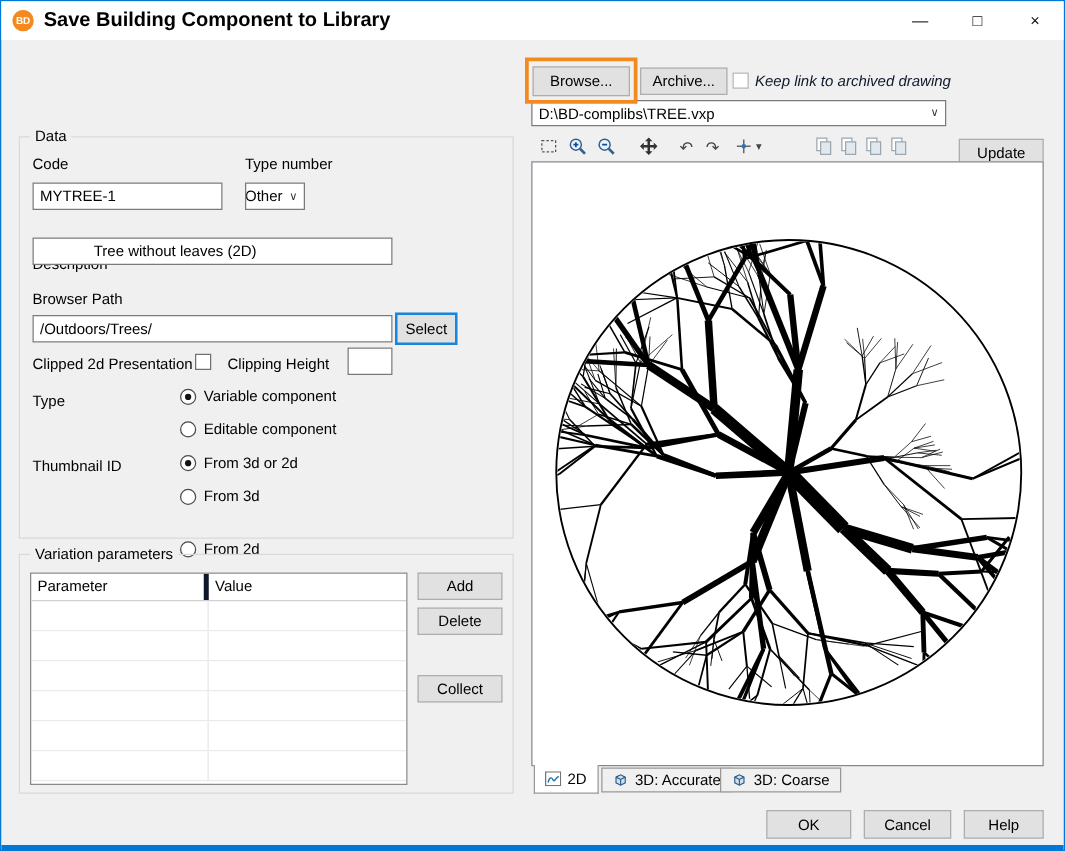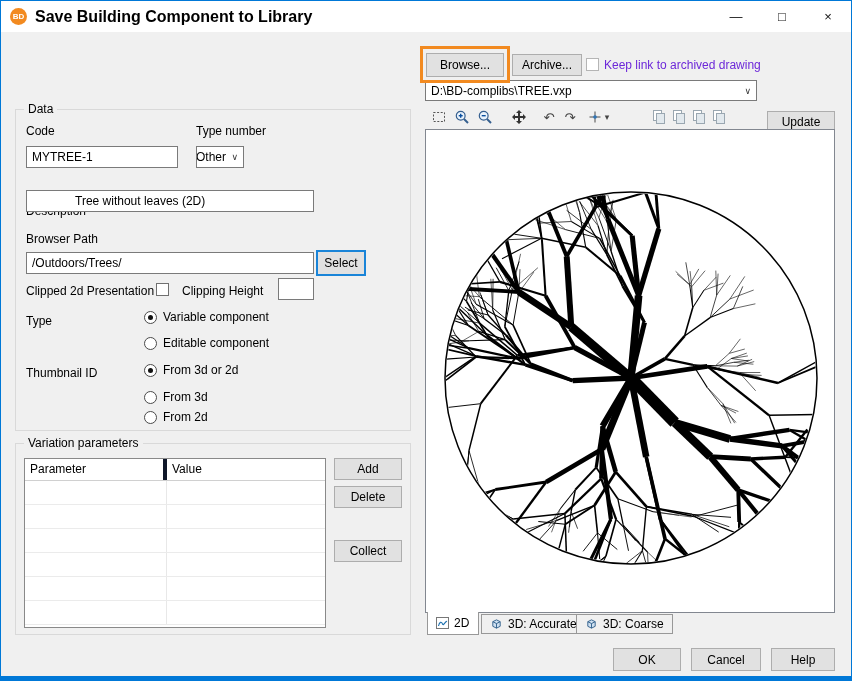--- a/index.html
+++ b/index.html
@@ -21,21 +21,21 @@
               margin:0 8px 0 9px; flex:none; }
   .title-text { font-size:16px;font-weight:bold; }
   .win-controls { margin-left:auto; display:flex; height:31px; }
   .win-btn { width:46px; height:31px; display:flex; align-items:center; justify-content:center;
              color:#111; font-size:13px; }
 
   
   .group { position:absolute; border:1px solid #d9d9d9; }
   .glabel { position:absolute; top:-8px; left:8px; background:#f0f0f0; padding:0 4px; line-height:15px; white-space:nowrap; }
   .lbl { position:absolute; white-space:nowrap; }
-  .lbl.gray { color:#6d28d9; }
+  .lbl.gray { color:#0f172a;font-style:italic; }
   .tbx { position:absolute; background:#fff; border:1px solid #7a7a7a; display:flex; align-items:center;
          padding:0 5px; white-space:nowrap; overflow:hidden; }
   .btn { position:absolute; background:#e1e1e1; border:1px solid #adadad; display:flex; align-items:center;
          justify-content:center; white-space:nowrap; }
   .btn-blue { border:2px solid #1984d8; }
   .chk { position:absolute; width:13px; height:13px; background:#fff; border:1px solid #707070; }
   .radio-row { position:absolute; display:flex; align-items:center; gap:6px; }
   .rdo { width:13px; height:13px; border:1px solid #4a4a4a; border-radius:50%; background:#fff; position:relative; flex:none; }
   .rdo.on::after { content:""; position:absolute; left:3px; top:3px; width:5px; height:5px; background:#111; border-radius:50%; }
   .combo { position:absolute; background:#fff; border:1px solid #7a7a7a; display:flex; align-items:center;
@@ -113,21 +113,21 @@
 
     <div class="lbl" style="left:10px; top:256px;">Thumbnail ID</div>
     <div class="radio-row" style="left:128px; top:253px;">
       <span class="rdo on"></span>
       <span>From 3d or 2d</span>
     </div>
     <div class="radio-row" style="left:128px; top:280px;">
       <span class="rdo"></span>
       <span>From 3d</span>
     </div>
-    <div class="radio-row" style="left:128px; top:300px;">
+    <div class="radio-row" style="left:128px; top:322px;">
       <span class="rdo"></span>
       <span>From 2d</span>
     </div>
   </div>
 
   <div class="group" style="left:14px; top:442px; width:396px; height:192px;">
     <div class="glabel">Variation parameters</div>
     <div class="vtable" style="left:8px; top:14px; width:302px; height:170px;">
       <div class="vhead">
         <div class="hc hc1">Parameter</div>

